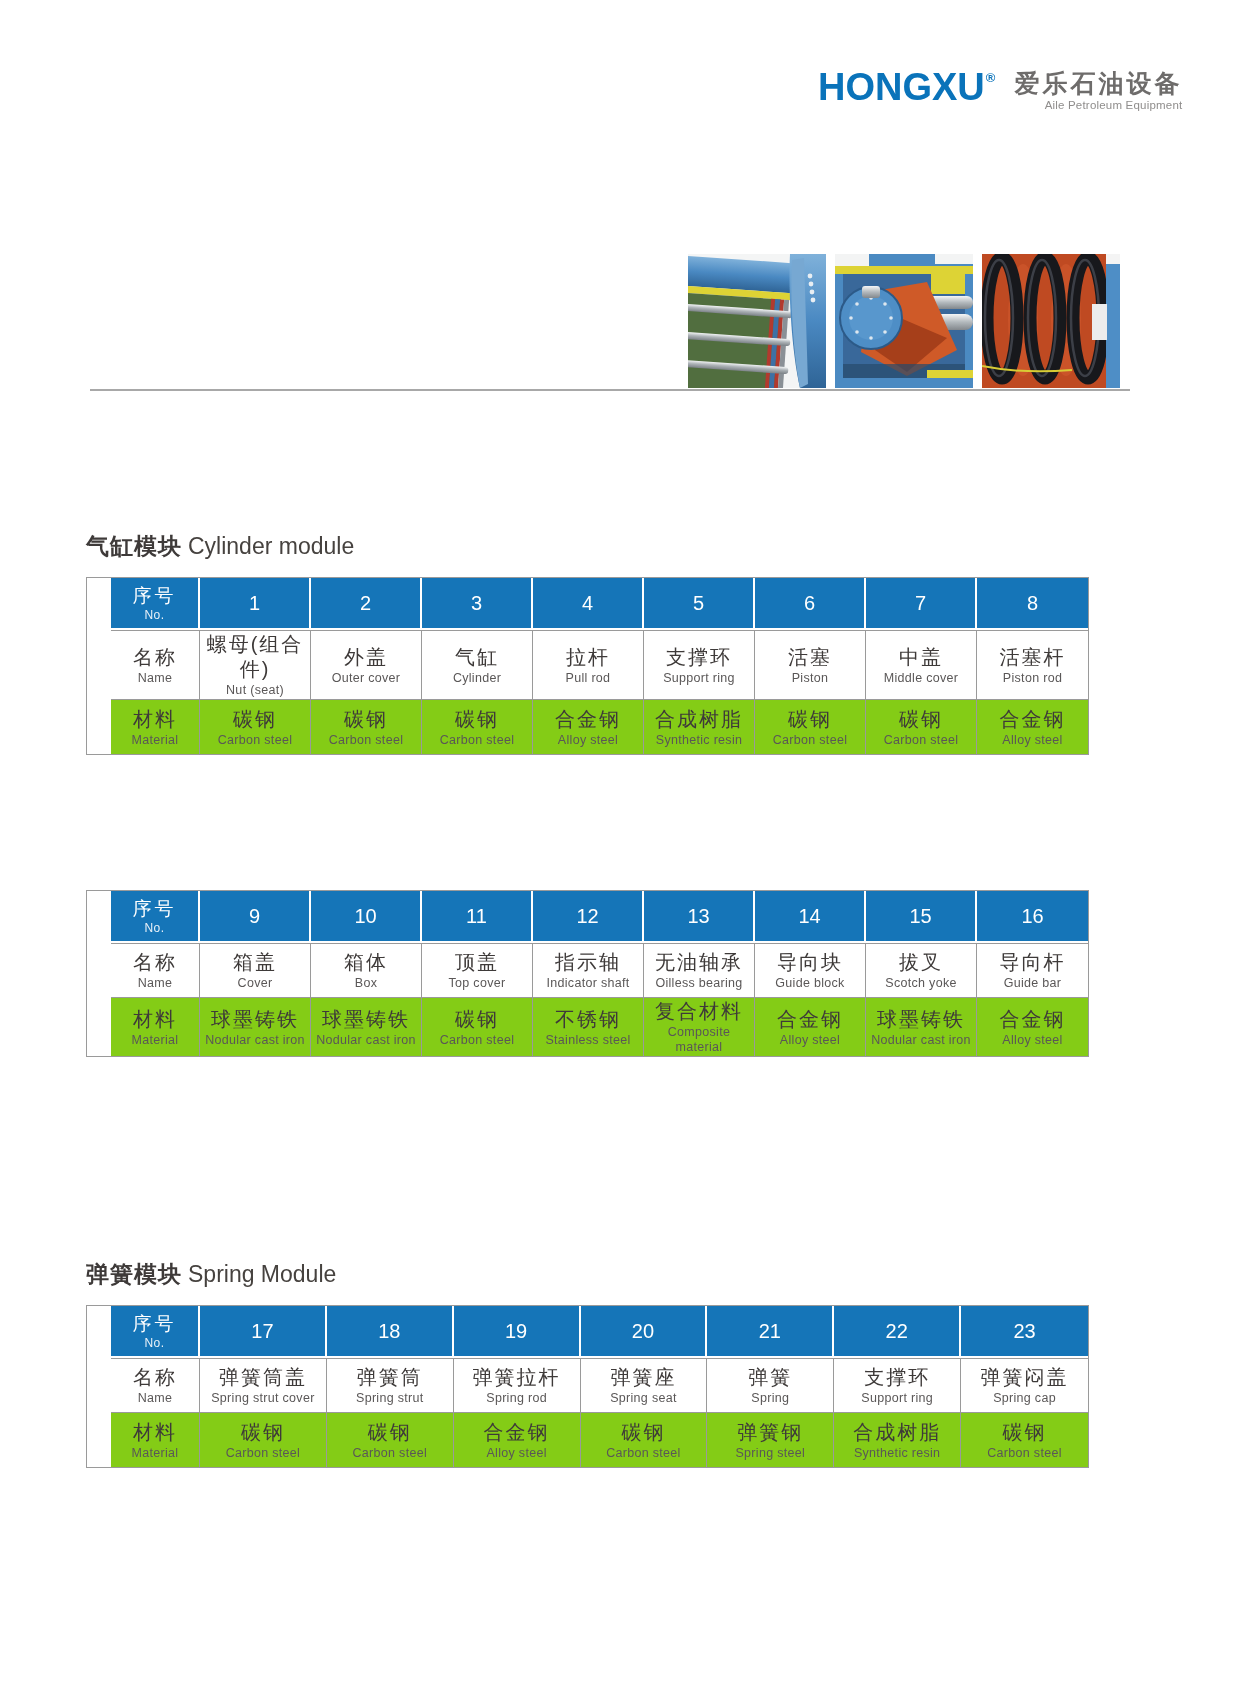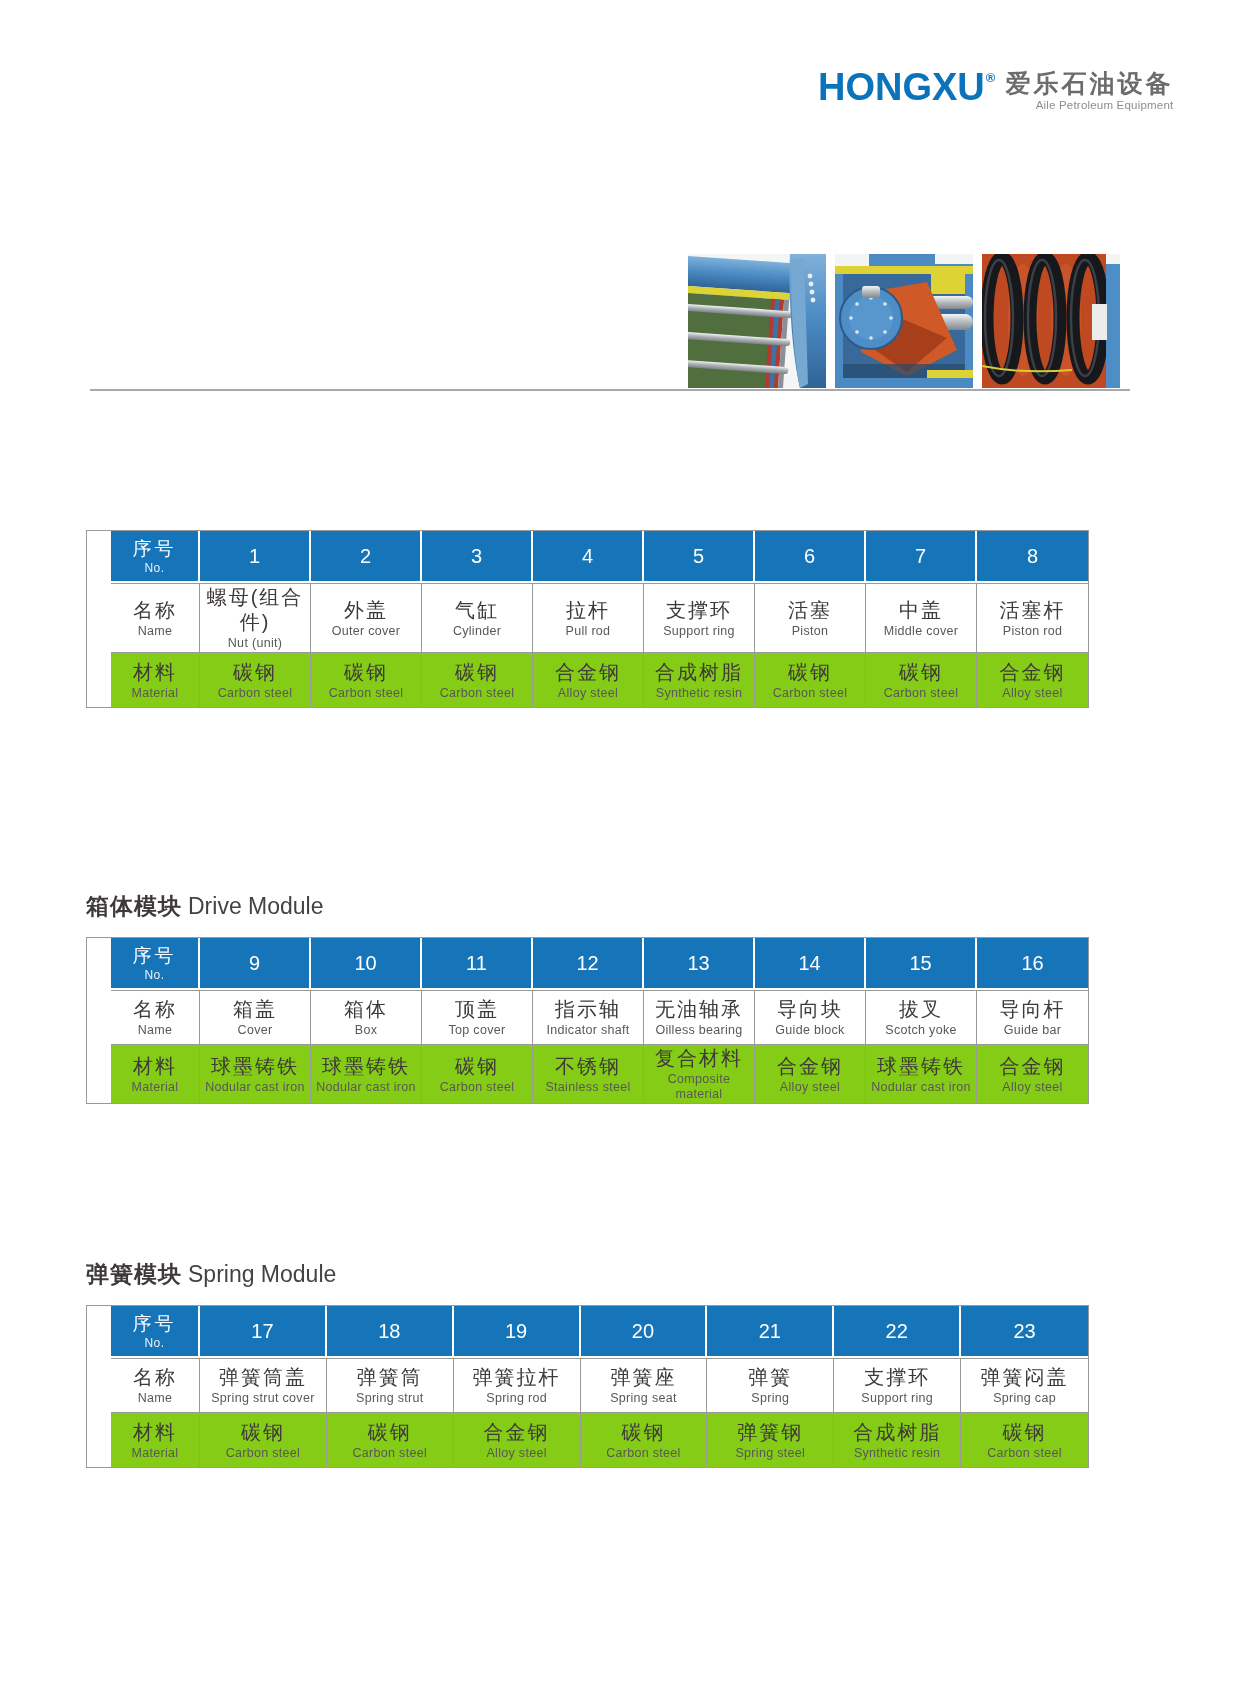--- a/index.html
+++ b/index.html
@@ -1,20 +1,20 @@
 <!DOCTYPE html>
 <html><head>
 <meta charset="utf-8">
 <style>
   html,body{margin:0;padding:0;background:#ffffff;}
   body{font-family:"Liberation Sans","DejaVu Sans",sans-serif;}
   .page{position:relative;width:1240px;height:1683px;background:#fff;overflow:hidden;}
 
   
-  .logo{position:absolute;left:818px;top:66px;display:flex;align-items:flex-start;}
+  .logo{position:absolute;left:818px;top:66px;display:flex;align-items:flex-start;gap:9px;}
   .logo .brand{font-size:38px;font-weight:800;color:#0a73ba;letter-spacing:0px;line-height:42px;}
   .logo .reg{font-size:13px;font-weight:700;color:#0a73ba;vertical-align:18px;margin-left:1px;}
   .logo .txtcol{margin-left:10px;margin-top:4px;text-align:right;}
   .logo .cn{font-size:25px;color:#6e6c6b;font-weight:700;letter-spacing:3px;line-height:27px;}
   .logo .en{font-size:11.5px;color:#8f8d8c;letter-spacing:0.2px;margin-top:2px;}
 
   
   .photos{position:absolute;left:688px;top:254px;display:flex;gap:9px;}
   .photo{width:138px;height:134px;overflow:hidden;background:#eee;}
   .photo svg{display:block;}
@@ -150,20 +150,23 @@
         <rect x="124" y="0" width="14" height="134" fill="#4e8ec6"></rect>
         <rect x="110" y="50" width="15" height="36" fill="#ececec"></rect>
         <rect x="124" y="0" width="14" height="10" fill="#f4f4f4"></rect>
       </svg>
     </div>
   </div>
 
   <div class="hdivider"></div>
 
   <section class="module" style="top:530px">
+    <h2>
+      <span class="t-cn">气缸模块</span><span class="t-en">Cylinder module</span>
+    </h2>
     <table class="ptable">
       <colgroup>
           <col class="label-col">
           <col>
           <col>
           <col>
           <col>
           <col>
           <col>
           <col>
@@ -184,21 +187,21 @@
             <th class="num">7</th>
             <th class="num">8</th>
           </tr>
         <tr class="r-name">
           <td>
             <div class="cn">名称</div>
             <div class="en">Name</div>
           </td>
         <td>
               <div class="cn">螺母(组合件)</div>
-              <div class="en">Nut (unit)</div>
+              <div class="en">Nut (seat)</div>
             </td>
             <td>
               <div class="cn">外盖</div>
               <div class="en">Outer cover</div>
             </td>
             <td>
               <div class="cn">气缸</div>
               <div class="en">Cylinder</div>
             </td>
             <td>
@@ -258,23 +261,20 @@
             <td>
               <div class="cn">合金钢</div>
               <div class="en">Alloy steel</div>
             </td>
           </tr>
       </tbody>
     </table>
   </section>
 
   <section class="module" style="top:890px">
-    <h2>
-      <span class="t-cn">箱体模块</span><span class="t-en">Drive Module</span>
-    </h2>
     <table class="ptable">
       <colgroup>
           <col class="label-col">
           <col>
           <col>
           <col>
           <col>
           <col>
           <col>
           <col>

